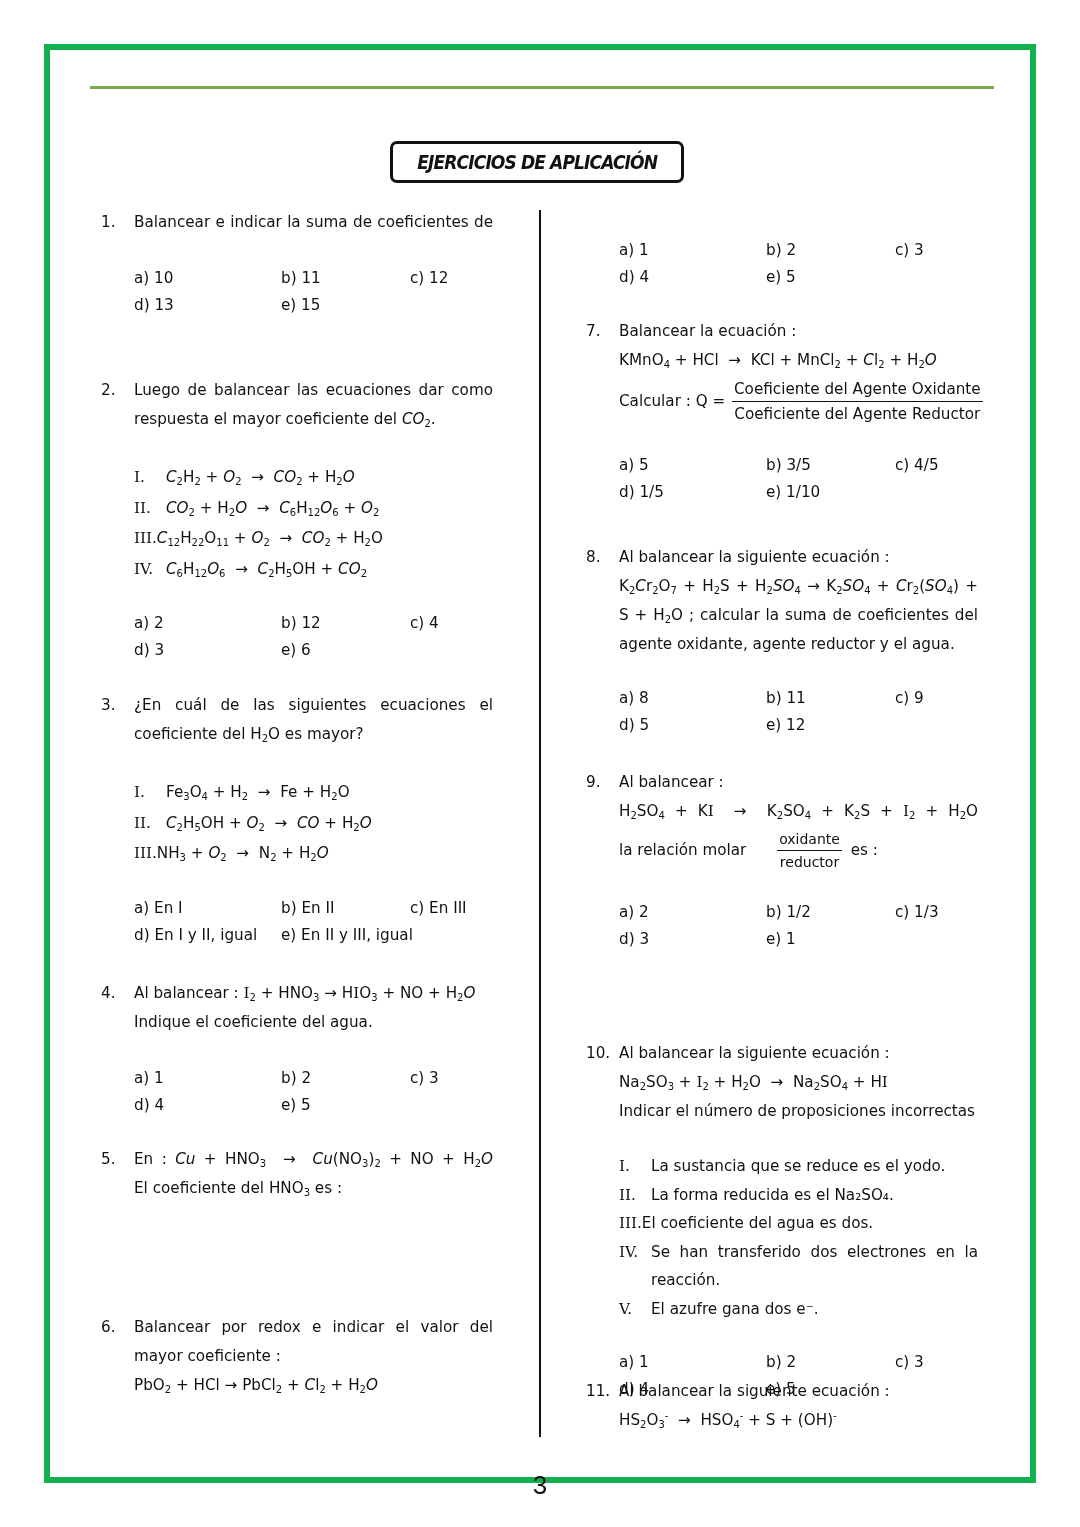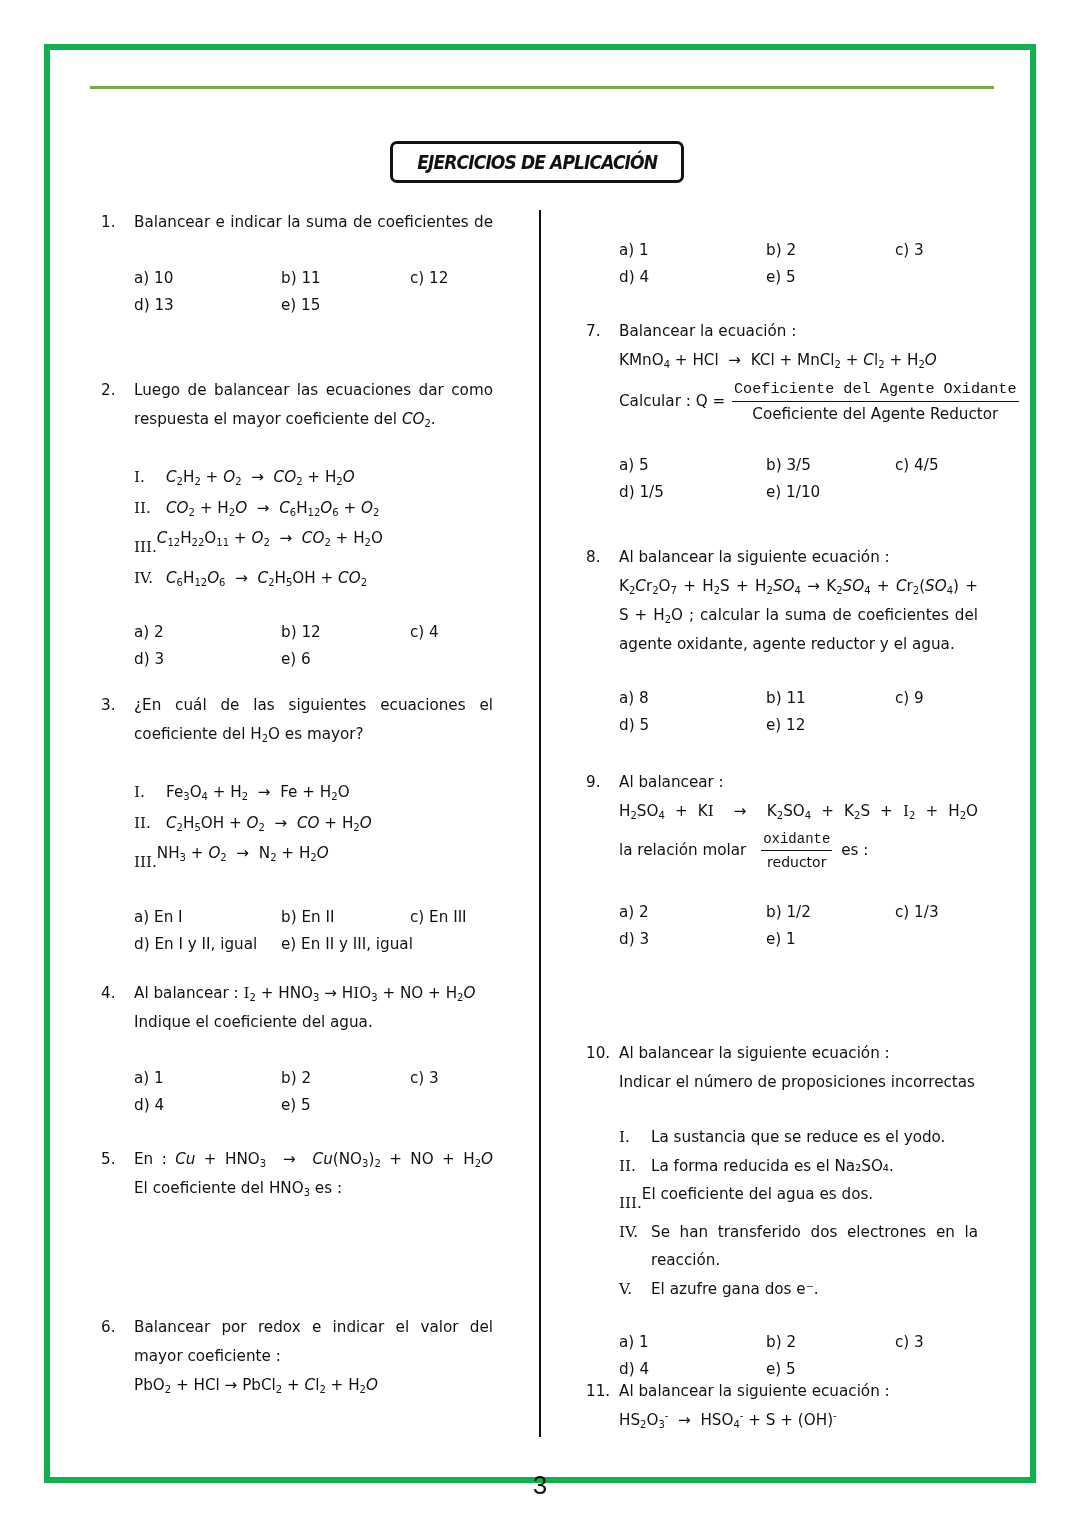--- a/index.html
+++ b/index.html
@@ -36,25 +36,25 @@
   .q .body { margin-left: 33px; }
   .justify { text-align: justify; text-align-last: justify; }
   .line { white-space: nowrap; }
   sub { font-size: 10px; vertical-align: -3px; line-height: 0; }
   sup { font-size: 10px; vertical-align: 6px; line-height: 0; }
   .it { font-style: italic; }
   .opts { display: grid; grid-template-columns: 147px 129px 100px; line-height: 27px; }
   .opt { white-space: nowrap; }
   .roman { display: flex; line-height: 30.5px; white-space: nowrap; }
   .roman .rn { font-family: "DejaVu Serif", serif; display: inline-block; min-width: 32px; }
-  .roman .rn.tight { min-width: 0; margin-top: 9px; }
+  .roman .rn.tight { min-width: 0; }
   .gap { height: 28px; }
   .gap-s { height: 26px; }
   .frac { display: inline-flex; flex-direction: column; align-items: center; vertical-align: middle; margin: 0 4px; }
-  .frac .n { border-bottom: 1.5px solid #111; padding: 0 2px; line-height: 24px; white-space: nowrap; font-family: Liberation Mono, monospace; }
+  .frac .n { border-bottom: 1.5px solid #111; padding: 0 2px; line-height: 24px; white-space: nowrap; }
   .frac .d { line-height: 24px; white-space: nowrap; }
   .frac.small { font-size: 14px; }
   .frac.small .n, .frac.small .d { line-height: 22px; }
 </style>
 </head>
 <body>
 
 <div class="frame"></div>
 <div class="top-rule"></div>
 
@@ -228,41 +228,42 @@
   </div>
 </div>
 
 <div class="q" style="left:586px; top:768px; width:392px;">
   <span class="num">9.</span>
   <div class="body">
     <div class="line">Al balancear :</div>
     <div class="justify">H<sub>2</sub>SO<sub>4</sub> + K<span style="font-family:'DejaVu Serif',serif">I</span> &nbsp;→&nbsp; K<sub>2</sub>SO<sub>4</sub> + K<sub>2</sub>S + <span style="font-family:'DejaVu Serif',serif">I</span><sub>2</sub> + H<sub>2</sub>O</div>
     <div class="line" style="margin-top:2px;">
       <span>la relación molar</span>
-      <span class="frac small" style="margin-left:10px;">
+      <span class="frac small" style="margin-left:26px;">
         <span class="n">oxidante</span>
         <span class="d">reductor</span>
       </span>
       <span>es :</span>
     </div>
     <div class="gap-s"></div>
     <div class="opts">
       <span class="opt">a) 2</span>
       <span class="opt">b) 1/2</span>
       <span class="opt">c) 1/3</span>
       <span class="opt">d) 3</span>
       <span class="opt">e) 1</span>
     </div>
   </div>
 </div>
 
 <div class="q" style="left:586px; top:1039px; width:392px;">
   <span class="num">10.</span>
   <div class="body">
     <div class="line">Al balancear la siguiente ecuación :</div>
+    <div class="line">Na<sub>2</sub>SO<sub>3</sub> + <span style="font-family:'DejaVu Serif',serif">I</span><sub>2</sub> + H<sub>2</sub>O &nbsp;→&nbsp; Na<sub>2</sub>SO<sub>4</sub> + H<span style="font-family:'DejaVu Serif',serif">I</span></div>
     <div class="line">Indicar el número de proposiciones incorrectas</div>
     <div class="gap-s"></div>
     <div class="roman" style="line-height:28.5px;">
         <span class="rn">I.</span>
         <span>La sustancia que se reduce es el yodo.</span>
       </div>
     <div class="roman" style="line-height:28.5px;">
         <span class="rn">II.</span>
         <span>La forma reducida es el Na₂SO₄.</span>
       </div>

